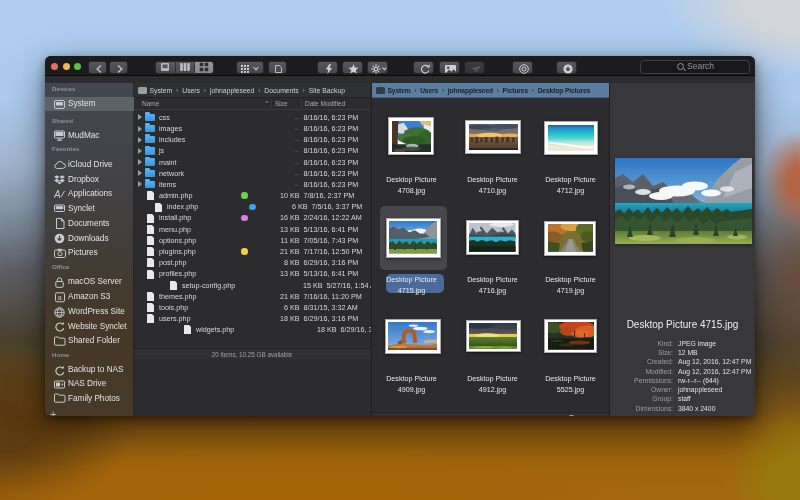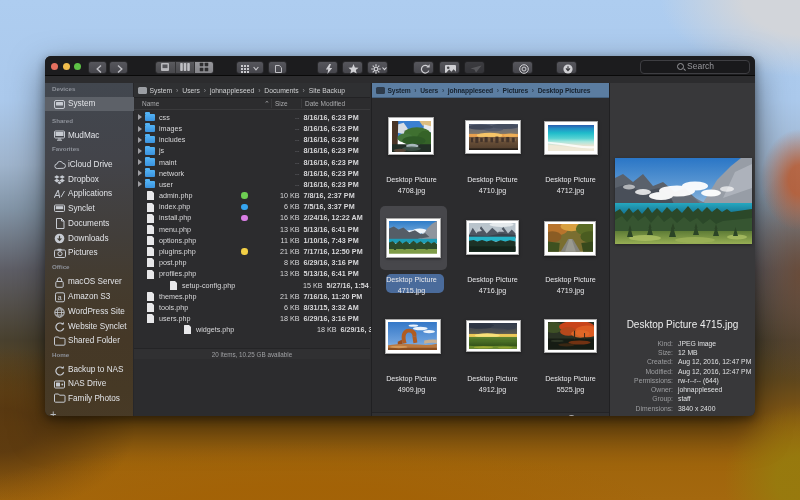--- a/index.html
+++ b/index.html
@@ -73,21 +73,21 @@
 .colhdr { position:absolute; left:0; top:15px; width:100%; height:12px; background:#2c2c2e; border-bottom:1px solid #3a3a3c;
   color:#a9aaac; font-size:6.5px; line-height:12px; }
 .colhdr .cdiv { position:absolute; top:1px; bottom:1px; width:1px; background:#3a3a3c; }
 
 .frow { position:absolute; left:0; width:236px; height:11.15px; font-size:7.2px; color:#d8d8da; line-height:11.15px; white-space:nowrap; }
 .frow .tri { position:absolute; left:3.5px; top:2.6px; width:0; height:0; border-left:4px solid #9e9ea2; border-top:3px solid transparent; border-bottom:3px solid transparent; }
 .frow .fic { position:absolute; left:11px; top:1.3px; }
 .frow .nm { position:absolute; left:25px; top:0; }
 .frow .dot { position:absolute; left:107px; top:2.3px; width:6.5px; height:6.5px; border-radius:50%; }
 .frow .sz { position:absolute; right:70.5px; top:0; }
-.frow .dt { position:absolute; left:169.5px; top:0;font-weight:bold; }
+.frow .dt { position:absolute; left:169.5px; top:0; }
 .frow .dim { color:#646468; }
 .fold { display:block; width:10px; height:7.5px; background:linear-gradient(#52b2f4,#3b93de); border-radius:1px; position:relative; margin-top:0.5px; }
 .fold:before { content:""; position:absolute; left:0; top:-1.5px; width:4.5px; height:2px; background:#52b2f4; border-radius:1px 1px 0 0; }
 .fpage { display:block; width:7.5px; height:9px; background:#e8e8ea; border-radius:0.5px; position:relative; margin-left:1.5px; }
 .fpage:before { content:""; position:absolute; right:0; top:0; border-left:2.5px solid transparent; border-top:2.5px solid #2c2c2e; }
 
 .sbar { position:absolute; left:0; bottom:0; width:100%; height:11.5px; background:#303032; border-top:1px solid #242426;
   color:#9fa0a3; font-size:6.3px; line-height:11px; text-align:center; }
 .thumb { position:absolute; background:#fff; border:0.5px solid #aaa; box-shadow:0 1px 2.5px rgba(0,0,0,.5); padding:2.5px; }
 .tlab { position:absolute; text-align:center; color:#e8e8ea; font-size:7.2px; line-height:11.2px; white-space:nowrap; }
@@ -421,34 +421,34 @@
             </span>
             <span class="nm">network</span>
             <span class="sz dim">--</span>
             <span class="dt">8/16/16, 6:23 PM</span>
           </div>
       <div class="frow" style="top:95.9px;">
             <span class="tri"></span>
             <span class="fic">
               <span class="fold"></span>
             </span>
-            <span class="nm">user</span>
+            <span class="nm">items</span>
             <span class="sz dim">--</span>
             <span class="dt">8/16/16, 6:23 PM</span>
           </div>
       <div class="frow" style="top:107.1px;">
             <span class="fic">
               <span class="fpage"></span>
             </span>
             <span class="nm">admin.php</span>
             <span class="dot" style="background:#6ecf53;"></span>
             <span class="sz">10 KB</span>
             <span class="dt">7/8/16, 2:37 PM</span>
           </div>
-      <div class="frow" style="top:118.3px;">
+      <div class="frow" style="top:118.3px;margin-left:8px;">
             <span class="fic">
               <span class="fpage"></span>
             </span>
             <span class="nm">index.php</span>
             <span class="dot" style="background:#35a5f0;"></span>
             <span class="sz">6 KB</span>
             <span class="dt">7/5/16, 3:37 PM</span>
           </div>
       <div class="frow" style="top:129.4px;">
             <span class="fic">
@@ -466,21 +466,21 @@
             <span class="nm">menu.php</span>
             <span class="sz">13 KB</span>
             <span class="dt">5/13/16, 6:41 PM</span>
           </div>
       <div class="frow" style="top:151.8px;">
             <span class="fic">
               <span class="fpage"></span>
             </span>
             <span class="nm">options.php</span>
             <span class="sz">11 KB</span>
-            <span class="dt">1/10/16, 7:43 PM</span>
+            <span class="dt">7/05/16, 7:43 PM</span>
           </div>
       <div class="frow" style="top:162.9px;">
             <span class="fic">
               <span class="fpage"></span>
             </span>
             <span class="nm">plugins.php</span>
             <span class="dot" style="background:#f2cf45;"></span>
             <span class="sz">21 KB</span>
             <span class="dt">7/17/16, 12:50 PM</span>
           </div>

